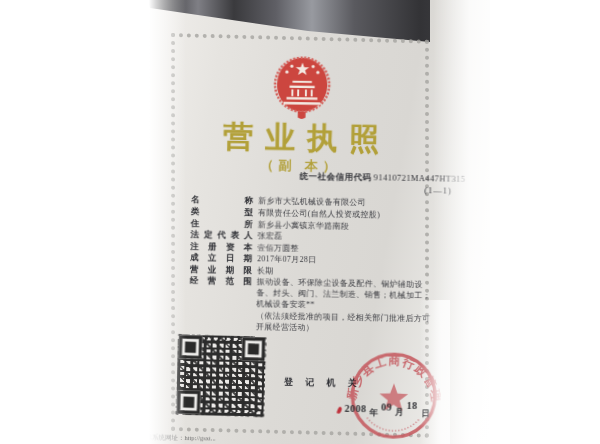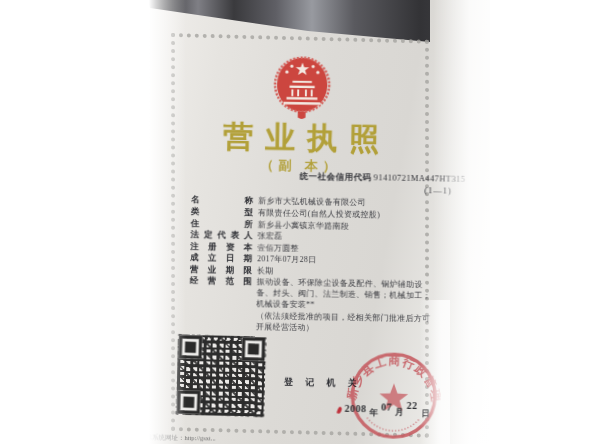--- a/index.html
+++ b/index.html
@@ -163,23 +163,23 @@
         </text>
         <polygon points="50,37 53.9,47.7 65.2,48.1 56.3,55 59.4,65.9 50,59.6 40.6,65.9 43.7,55 34.8,48.1 46.1,47.7" fill="#c4565c" opacity=".85"></polygon>
         <path d="M 22,74 A 36,36 0 0 0 78,74" fill="none" stroke="#c4565c" stroke-width="1.6" stroke-dasharray="1.4 2" opacity=".7"></path>
       </svg>
     </div>
 
     <div class="date">
       <span class="d-mark"></span>
       <span class="num dy">2008</span>
       <span class="unit du1">年</span>
-      <span class="num dm">07</span>
+      <span class="num dm">09</span>
       <span class="unit du2">月</span>
-      <span class="num dd">22</span>
+      <span class="num dd">18</span>
       <span class="unit du3">日</span>
     </div>
 
     <div class="footer">信息公示系统网址：http://gsxt...</div>
   </div>
 
   <div class="glare-left"></div>
   <div class="glare-right"></div>
   <div class="glare-bottom"></div>
 </div>

